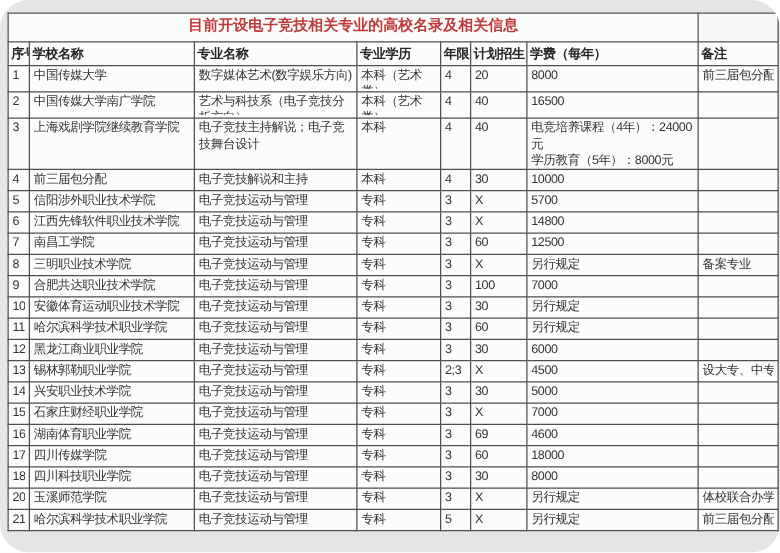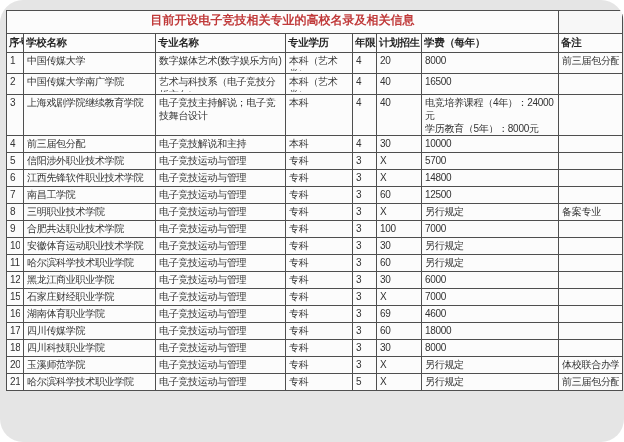--- a/index.html
+++ b/index.html
@@ -377,20 +377,72 @@
           </td>
           <td class="c-fee">
             <div class="ci">6000</div>
           </td>
           <td class="c-remark">
             <div class="ci"></div>
           </td>
         </tr>
         <tr class="h17">
           <td class="c-num">
+            <div class="ci">13</div>
+          </td>
+          <td class="c-school">
+            <div class="ci">锡林郭勒职业学院</div>
+          </td>
+          <td class="c-major">
+            <div class="ci">电子竞技运动与管理</div>
+          </td>
+          <td class="c-degree">
+            <div class="ci">专科</div>
+          </td>
+          <td class="c-years">
+            <div class="ci">2;3</div>
+          </td>
+          <td class="c-plan">
+            <div class="ci">X</div>
+          </td>
+          <td class="c-fee">
+            <div class="ci">4500</div>
+          </td>
+          <td class="c-remark">
+            <div class="ci">设大专、中专</div>
+          </td>
+        </tr>
+        <tr class="h17">
+          <td class="c-num">
+            <div class="ci">14</div>
+          </td>
+          <td class="c-school">
+            <div class="ci">兴安职业技术学院</div>
+          </td>
+          <td class="c-major">
+            <div class="ci">电子竞技运动与管理</div>
+          </td>
+          <td class="c-degree">
+            <div class="ci">专科</div>
+          </td>
+          <td class="c-years">
+            <div class="ci">3</div>
+          </td>
+          <td class="c-plan">
+            <div class="ci">30</div>
+          </td>
+          <td class="c-fee">
+            <div class="ci">5000</div>
+          </td>
+          <td class="c-remark">
+            <div class="ci"></div>
+          </td>
+        </tr>
+        <tr class="h17">
+          <td class="c-num">
             <div class="ci">15</div>
           </td>
           <td class="c-school">
             <div class="ci">石家庄财经职业学院</div>
           </td>
           <td class="c-major">
             <div class="ci">电子竞技运动与管理</div>
           </td>
           <td class="c-degree">
             <div class="ci">专科</div>

